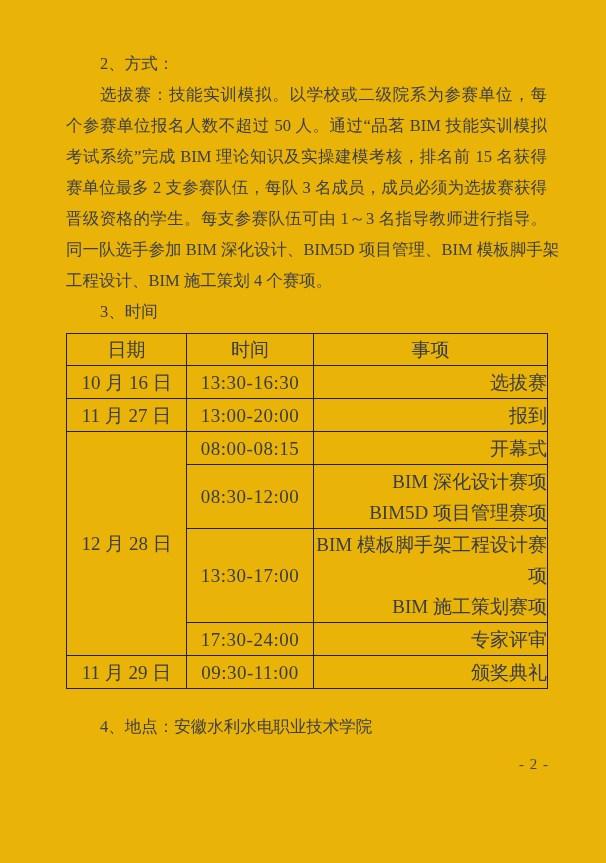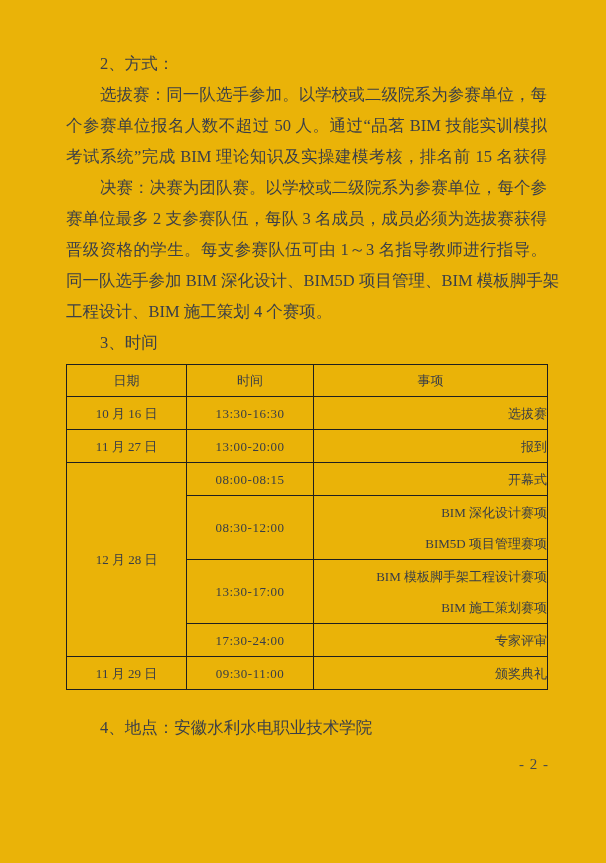--- a/index.html
+++ b/index.html
@@ -36,21 +36,21 @@
   table.sched {
     border-collapse: collapse;
     table-layout: fixed;
     width: 481px;
     margin-top: 6px;
     color: #383d47;
   }
   table.sched td {
     border: 1.5px solid #1f1f1f;
     padding: 0;
-    font-size: 13px;
+    font-size: 19px;
     line-height: 31px;
     vertical-align: middle;
   }
   col.c1 { width: 120px; }
   col.c2 { width: 127px; }
   col.c3 { width: 234px; }
   td.ctr { text-align: center; }
   td.time { letter-spacing: 0.5px; }
   td.ev { padding-left: 11px; text-align: right; }
   tr.hrow td { height: 31px; }
@@ -68,27 +68,26 @@
 </style>
 </head>
 <body>
 
 <div class="page">
   <div class="content">
 
     <div class="ln ind">2、方式：</div>
 
     <div>
-      <div class="ln ind fill">选拔赛：同一队选手参加。以学校或二级院系为参赛单位，每</div>
+      <div class="ln ind fill">选拔赛：技能实训模拟。以学校或二级院系为参赛单位，每</div>
       <div class="ln fill">个参赛单位报名人数不超过 50 人。通过“品茗 BIM 技能实训模拟</div>
       <div class="ln fill">考试系统”完成 BIM 理论知识及实操建模考核，排名前 15 名获得</div>
     </div>
 
     <div>
-      <div class="ln ind fill">决赛：决赛为团队赛。以学校或二级院系为参赛单位，每个参</div>
       <div class="ln fill">赛单位最多 2 支参赛队伍，每队 3 名成员，成员必须为选拔赛获得</div>
       <div class="ln fill">晋级资格的学生。每支参赛队伍可由 1～3 名指导教师进行指导。</div>
       <div class="ln fill">同一队选手参加 BIM 深化设计、BIM5D 项目管理、BIM 模板脚手架</div>
       <div class="ln">工程设计、BIM 施工策划 4 个赛项。</div>
     </div>
 
     <div class="ln ind">3、时间</div>
 
     <table class="sched">
       <colgroup>

